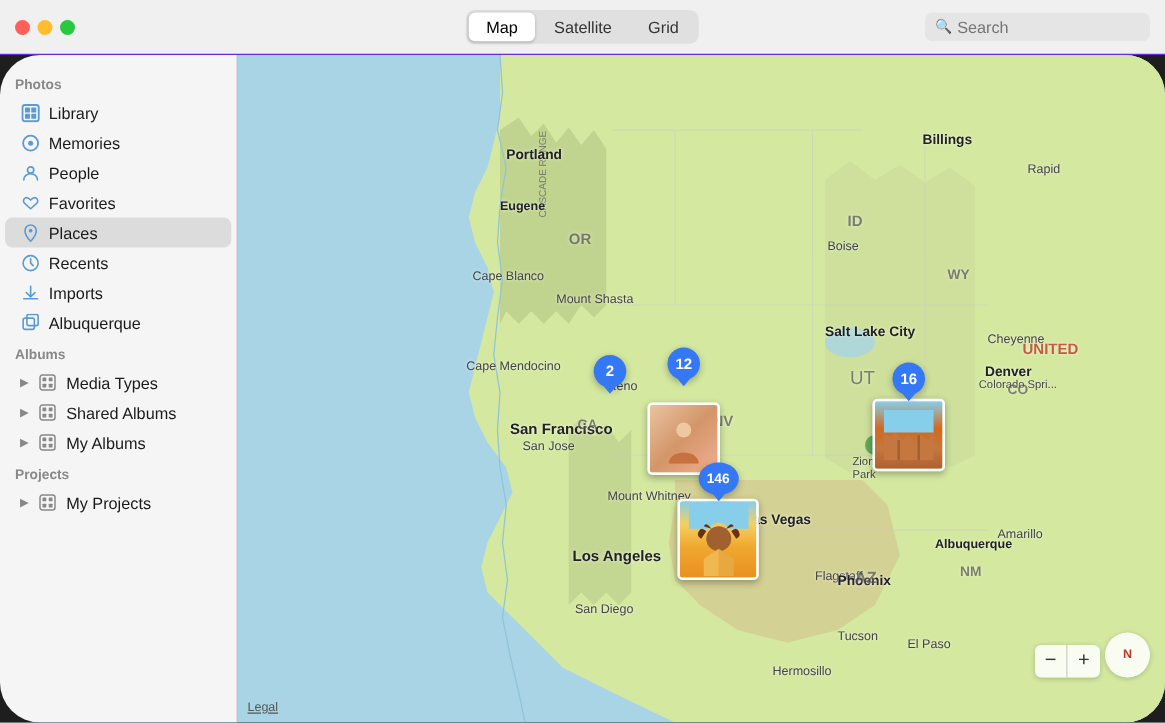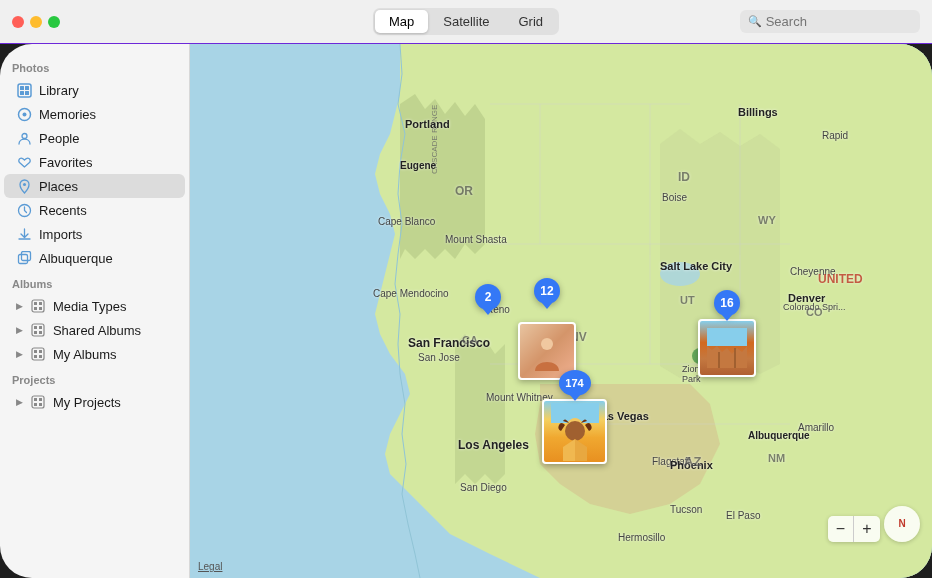--- a/index.html
+++ b/index.html
@@ -529,21 +529,21 @@
     <div class="map-label map-label-sm" style="top:258px;left:593px;font-size:9px">Colorado Spri...</div>
     <div class="map-label map-label-sm" style="top:86px;left:632px">Rapid</div>
     <div class="map-label" style="top:228px;left:628px;font-size:12px;font-weight:700;color:#c0392b;opacity:0.8">UNITED</div>
     <div class="map-label map-label-sm" style="top:260px;left:296px">Reno</div>
     <div class="map-label map-label-sm" style="top:320px;left:492px;font-size:9px">Zion National<br>Park</div>
 
     <div class="map-label" style="top:140px;left:265px;font-size:12px;font-weight:700;color:#555;opacity:0.7">OR</div>
     <div class="map-label" style="top:126px;left:488px;font-size:12px;font-weight:700;color:#555;opacity:0.7">ID</div>
     <div class="map-label" style="top:286px;left:380px;font-size:12px;font-weight:700;color:#555;opacity:0.7">NV</div>
     <div class="map-label" style="top:170px;left:568px;font-size:11px;font-weight:700;color:#555;opacity:0.7">WY</div>
-    <div class="map-label" style="top:250px;left:490px;font-size:11px;font-weight:700;color:#555;opacity:0.7">UT</div>
+    <div class="map-label" style="top:250px;left:490px;font-size:15px;font-weight:400;color:#555;opacity:0.7">UT</div>
     <div class="map-label" style="top:262px;left:616px;font-size:11px;font-weight:700;color:#555;opacity:0.7">CO</div>
     <div class="map-label" style="top:410px;left:494px;font-size:13px;font-weight:700;color:#555;opacity:0.7">AZ</div>
     <div class="map-label" style="top:408px;left:578px;font-size:11px;font-weight:700;color:#555;opacity:0.7">NM</div>
     <div class="map-label" style="top:290px;left:272px;font-size:11px;font-weight:700;color:#555;opacity:0.7">CA</div>
 
     <div class="map-pin" style="position:absolute;top:240px;left:285px;align-items:center;">
       <div class="map-pin-bubble">2</div>
     </div>
 
     <div style="position:absolute;top:234px;left:328px;display:flex;flex-direction:column;align-items:center;cursor:pointer;">
@@ -564,21 +564,21 @@
         <svg width="40" height="40" viewBox="0 0 40 40" fill="none">
           <rect width="40" height="18" fill="#87ceeb"></rect>
           <path d="M0 18 L5 22 L10 18 L15 24 L20 20 L25 26 L30 20 L35 24 L40 18 L40 40 L0 40 Z" fill="#c47840"></path>
           <path d="M12 24 L12 40" stroke="#a06030" stroke-width="2"></path>
           <path d="M28 20 L28 40" stroke="#a06030" stroke-width="2"></path>
         </svg>
       </div>
     </div>
 
     <div style="position:absolute;top:326px;left:352px;display:flex;flex-direction:column;align-items:center;cursor:pointer;">
-      <div class="map-pin-bubble" style="margin-bottom:3px;width:32px;font-size:11px">174</div>
+      <div class="map-pin-bubble" style="margin-bottom:3px;width:32px;font-size:11px">146</div>
       <div class="photo-rect" style="width:65px;height:65px;background:linear-gradient(180deg, #87ceeb 0%, #f4d060 30%, #f0a830 60%, #e89020 100%);">
 
         <svg width="48" height="58" viewBox="0 0 48 58" fill="none">
           <rect width="48" height="20" fill="#87ceeb"></rect>
           <path d="M16 20 Q24 10 32 20" fill="#f4c860"></path>
           <circle cx="24" cy="28" r="10" fill="#a06030"></circle>
           <path d="M14 22 Q10 18 8 22 Q6 26 10 28" fill="#6b3010"></path>
           <path d="M34 22 Q38 18 40 22 Q42 26 38 28" fill="#6b3010"></path>
           <path d="M18 20 Q14 14 12 18" fill="#6b3010"></path>
           <path d="M30 20 Q34 14 36 18" fill="#6b3010"></path>

